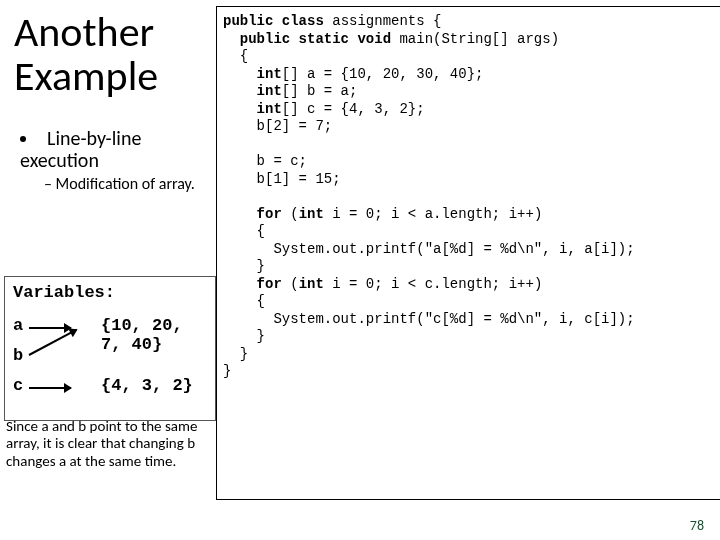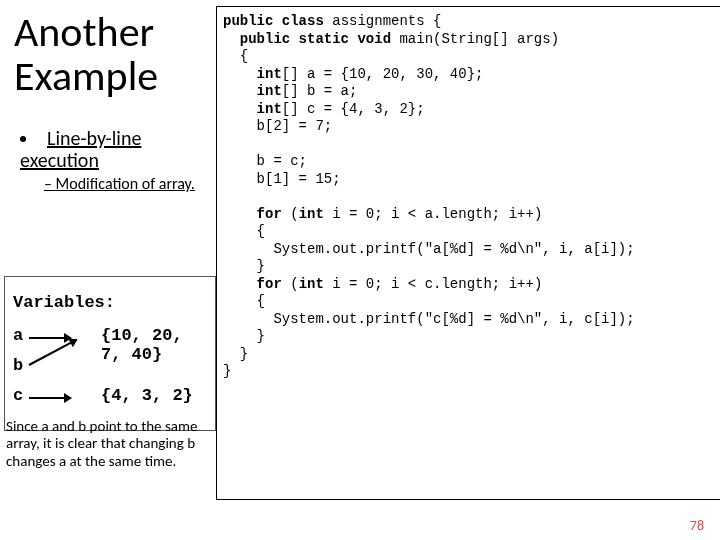--- a/index.html
+++ b/index.html
@@ -1,39 +1,39 @@
 <!DOCTYPE html>
 <html><head>
 <meta charset="utf-8">
 <style>
   * { box-sizing: border-box; margin: 0; padding: 0; }
   html, body { width: 720px; height: 540px; font-family: Calibri, Arial, sans-serif; background: #fff; color: #000; }
   .slide { position: relative; width: 720px; height: 540px; }
   .title { position: absolute; left: 14px; top: 10px; width: 196px; font-size: 42px; line-height: 1.05; text-align: left; }
   .bullets { position: absolute; left: 20px; top: 128px; width: 190px; font-size: 20px; }
-  .bullets li { list-style: disc inside; margin-bottom: 6px; line-height: 1.08; text-decoration: underline; }
+  .bullets li { list-style: disc inside; margin-bottom: 6px; line-height: 1.08; }
   .subbullets { margin-left: 24px; margin-top: 4px; }
   .subbullets li { list-style: none; font-size: 16px; margin-bottom: 0; line-height: 1.1; }
   .subbullets li::before { content: "– "; }
-  .varbox { position: absolute; left: 4px; top: 276px; width: 212px; border: 1px solid #555; padding: 16px 8px 14px 8px; font-family: "Courier New", monospace; font-size: 17px; }
+  .varbox { position: absolute; left: 4px; top: 276px; width: 212px; border: 1px solid #555; padding: 6px 8px 14px 8px; font-family: "Courier New", monospace; font-size: 17px; }
   .varbox .heading { font-weight: bold; margin-bottom: 14px; }
   .varrow { position: relative; height: 24px; margin-bottom: 6px; }
   .vname { position: absolute; left: 0; top: 0; font-weight: bold; }
   .vval  { position: absolute; left: 64px; top: 0; font-weight: bold; margin-left: 24px; }
   .arrow { position: absolute; top: 11px; height: 2px; background: #000; }
   .arrow::after { content: ""; position: absolute; right: -1px; top: -4px; border-left: 8px solid #000; border-top: 5px solid transparent; border-bottom: 5px solid transparent; }
   .arrow-a { left: 16px; width: 42px; }
   .arrow-c { left: 16px; width: 42px; }
   
   .arrow-b { position: absolute; left: 16px; top: 38px; width: 54px; height: 2px; background: #000; transform: rotate(-28deg); transform-origin: left center; }
   .arrow-b::after { content: ""; position: absolute; right: -1px; top: -4px; border-left: 8px solid #000; border-top: 5px solid transparent; border-bottom: 5px solid transparent; }
   .note { position: absolute; left: 6px; top: 418px; width: 200px; font-size: 15px; line-height: 1.15; }
   .codebox { position: absolute; left: 216px; top: 6px; width: 536px; height: 494px; border: 1px solid #000; padding: 6px 6px 6px 6px; font-family: "Courier New", monospace; font-size: 14px; line-height: 1.25; white-space: pre; overflow: hidden; }
   .codebox b { font-weight: bold; }
-  .pagenum { position: absolute; right: 16px; bottom: 6px; font-size: 14px; color: #ef4444; }
+  .pagenum { position: absolute; right: 16px; bottom: 6px; font-size: 14px; color: #14532d; }
 </style>
 </head>
 <body>
 
 <div class="slide">
 
   <div class="title">Another Example</div>
 
   <ul class="bullets">
     <li>

